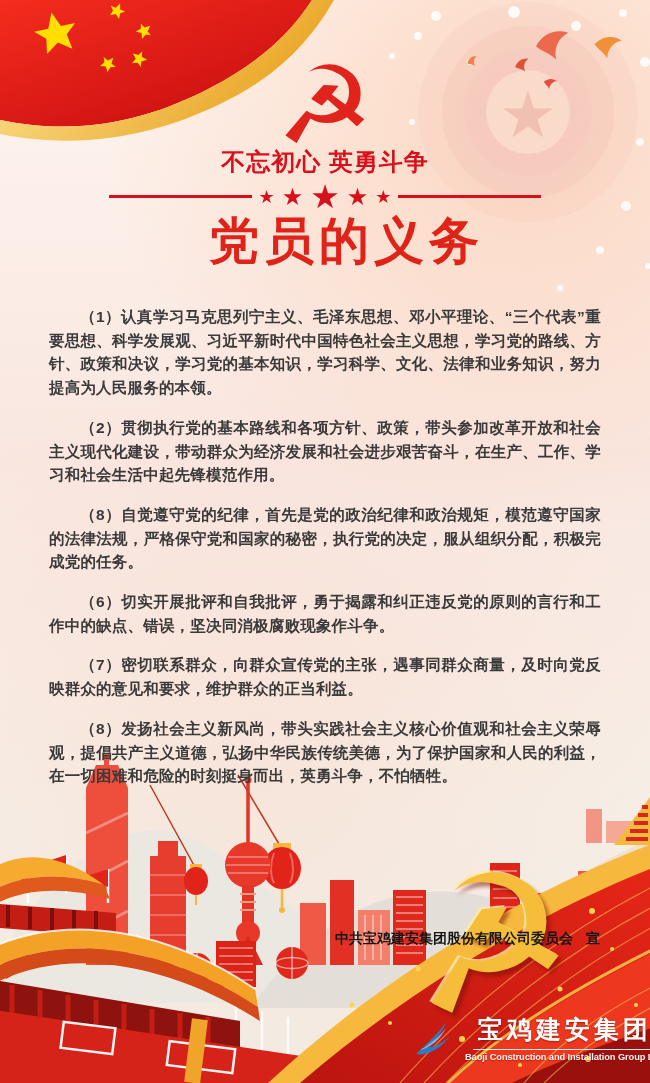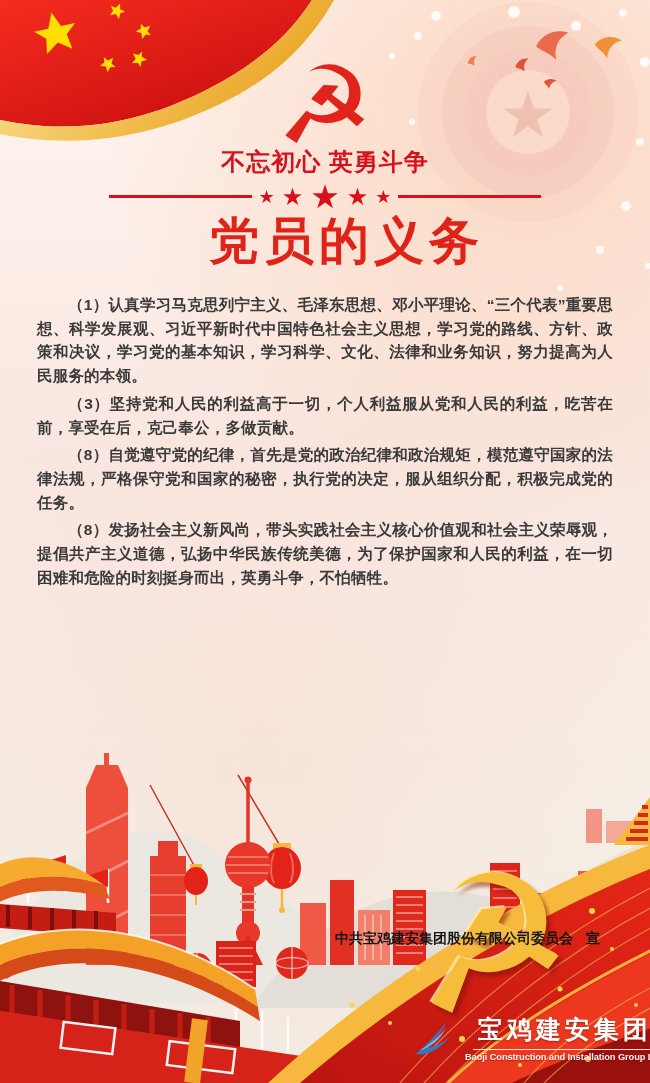--- a/index.html
+++ b/index.html
@@ -30,21 +30,21 @@
   .divider .st{color:#d6111c;line-height:1;}
   .st.s1{font-size:18px;} .st.s2{font-size:24px;} .st.s3{font-size:33px;}
   .page-title{
     position:absolute;top:208px;left:0;right:0;
     font-size:50px;font-weight:900;color:#e02318;letter-spacing:5px;padding-left:43px;
   }
   .obligations{
     position:absolute;top:289px;left:33px;right:33px;z-index:4;
   }
   .obligations p{
-    margin:4px;text-indent:2em;font-size:15.5px;line-height:23.7px;
+    margin:16px;text-indent:2em;font-size:15.5px;line-height:23.7px;
     text-align:justify;color:#3a3a3a;font-weight:600;letter-spacing:.2px;
   }
   .artwork{position:absolute;left:0;bottom:0;z-index:2;}
   .committee{
     position:absolute;left:335px;top:930px;z-index:9;white-space:nowrap;
     font-size:14px;font-weight:900;color:#151515;
   }
   .committee .pub{margin-left:13px;}
   .gold-emblem{
     position:absolute;left:408px;top:852px;z-index:8;
@@ -142,22 +142,24 @@
       <span class="st s3">★</span>
       <span class="st s2">★</span>
       <span class="st s1">★</span>
       <span class="dl"></span>
     </div>
     <div class="page-title">党员的义务</div>
   </div>
 
   <div class="obligations">
     <p>（1）认真学习马克思列宁主义、毛泽东思想、邓小平理论、“三个代表”重要思想、科学发展观、习近平新时代中国特色社会主义思想，学习党的路线、方针、政策和决议，学习党的基本知识，学习科学、文化、法律和业务知识，努力提高为人民服务的本领。</p>
-    <p>（3）坚持党和人民的利益高于一切，个人利益服从党和人民的利益，吃苦在前，享受在后，克己奉公，多做贡献。</p>
+    <p>（2）贯彻执行党的基本路线和各项方针、政策，带头参加改革开放和社会主义现代化建设，带动群众为经济发展和社会进步艰苦奋斗，在生产、工作、学习和社会生活中起先锋模范作用。</p>
     <p>（8）自觉遵守党的纪律，首先是党的政治纪律和政治规矩，模范遵守国家的法律法规，严格保守党和国家的秘密，执行党的决定，服从组织分配，积极完成党的任务。</p>
+    <p>（6）切实开展批评和自我批评，勇于揭露和纠正违反党的原则的言行和工作中的缺点、错误，坚决同消极腐败现象作斗争。</p>
+    <p>（7）密切联系群众，向群众宣传党的主张，遇事同群众商量，及时向党反映群众的意见和要求，维护群众的正当利益。</p>
     <p>（8）发扬社会主义新风尚，带头实践社会主义核心价值观和社会主义荣辱观，提倡共产主义道德，弘扬中华民族传统美德，为了保护国家和人民的利益，在一切困难和危险的时刻挺身而出，英勇斗争，不怕牺牲。</p>
   </div>
 
   <svg class="artwork" width="650" height="330" viewBox="0 0 650 330">
     <defs>
       <linearGradient id="ribMain" x1="1" y1="0" x2="0" y2="1">
         <stop offset="0" stop-color="#e62717"></stop>
         <stop offset="1" stop-color="#bb140f"></stop>
       </linearGradient>
     </defs>

